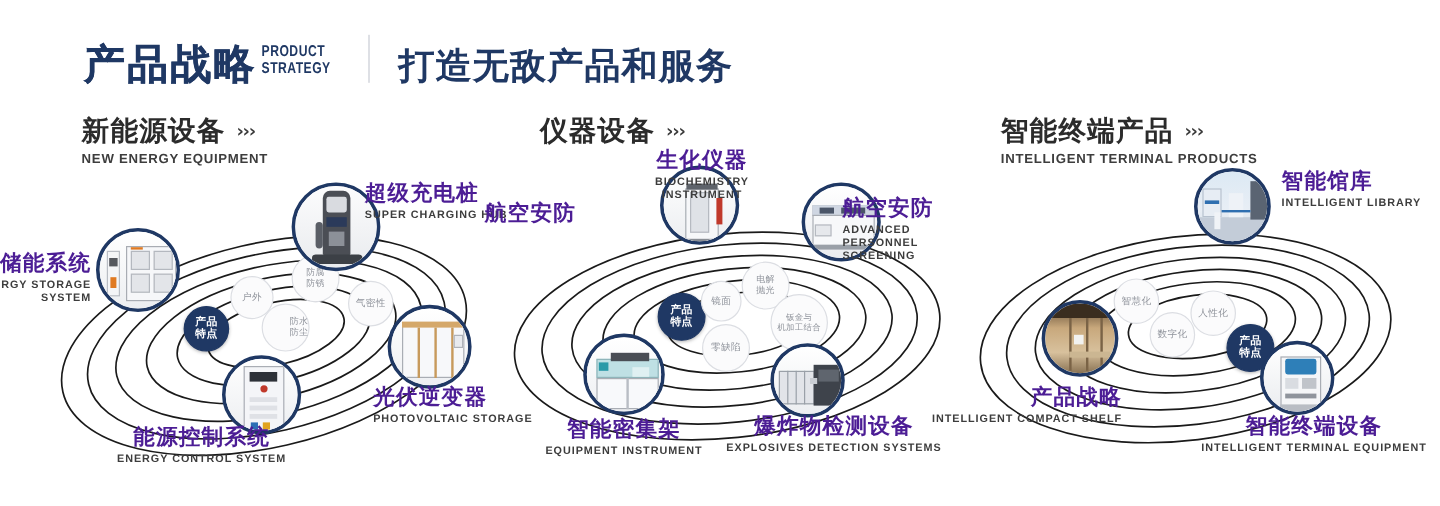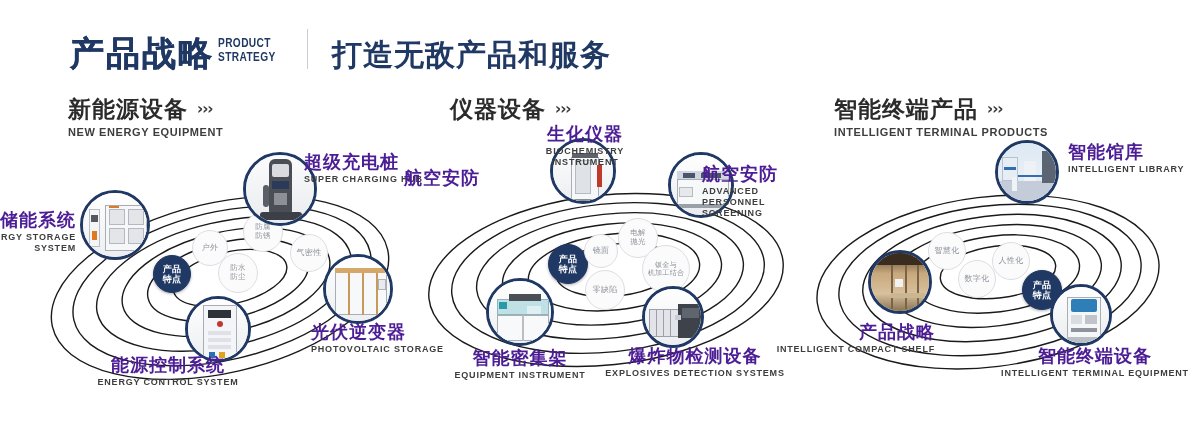--- a/index.html
+++ b/index.html
@@ -158,21 +158,21 @@
     <div class="feat core" style="left:113px; top:105px; width:38px; height:38px;">
       <div>
         <div>产品</div>
         <div>特点</div>
       </div>
     </div>
     <div class="feat" style="left:152px; top:80px; width:36px; height:36px;">户外</div>
     <div class="feat" style="left:203px; top:62px; width:40px; height:40px; font-size:7.5px;">
       <div>防腐<br>防锈</div>
     </div>
-    <div class="feat" style="left:178px; top:103px; width:40px; height:40px; font-size:7.5px;">
+    <div class="feat" style="left:178px; top:103px; width:40px; height:40px; font-size:7.5px;justify-content:flex-end;">
       <div>防水<br>防尘</div>
     </div>
     <div class="feat" style="left:250px; top:84px; width:38px; height:38px;">气密性</div>
 
     <div class="node" style="left:40px; top:40px; width:70px; height:70px;">
       <div class="photo" style="background:linear-gradient(#ffffff,#eceef1);">
         <div class="dev" style="left:6px;  top:16px; width:11px; height:38px; background:#f4f5f7; border:1px solid #b9bdc4;"></div>
         <div class="dev" style="left:8px;  top:22px; width:7px;  height:7px;  background:#55585e;"></div>
         <div class="dev" style="left:9px;  top:38px; width:5px;  height:9px;  background:#e07a22;"></div>
         <div class="dev" style="left:22px; top:12px; width:42px; height:46px; background:#f6f7f9; border:1px solid #a8acb3;"></div>

